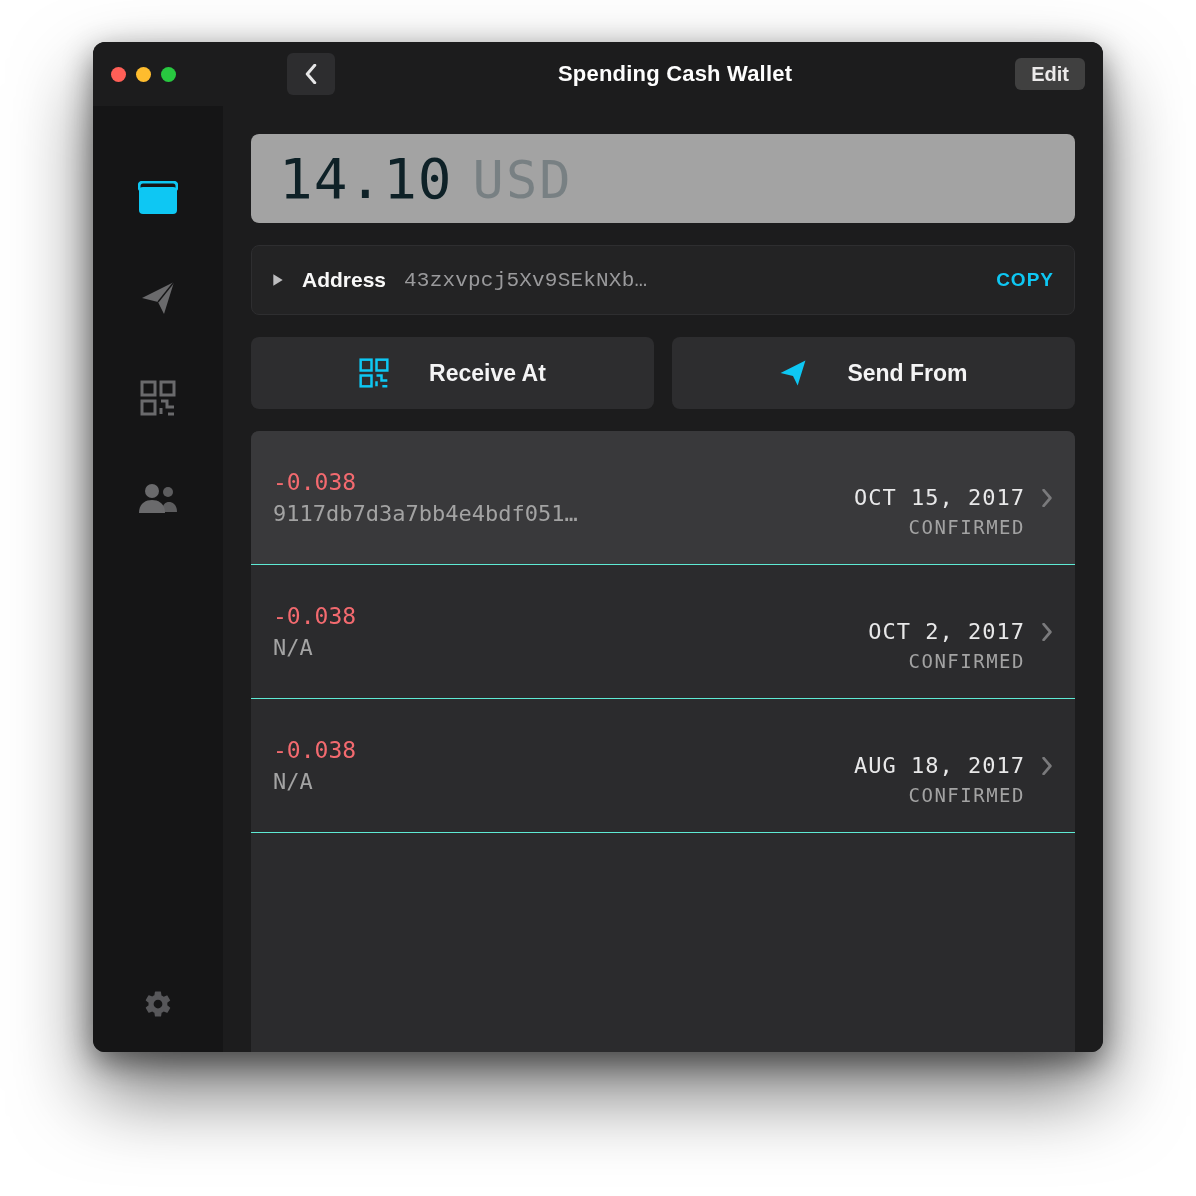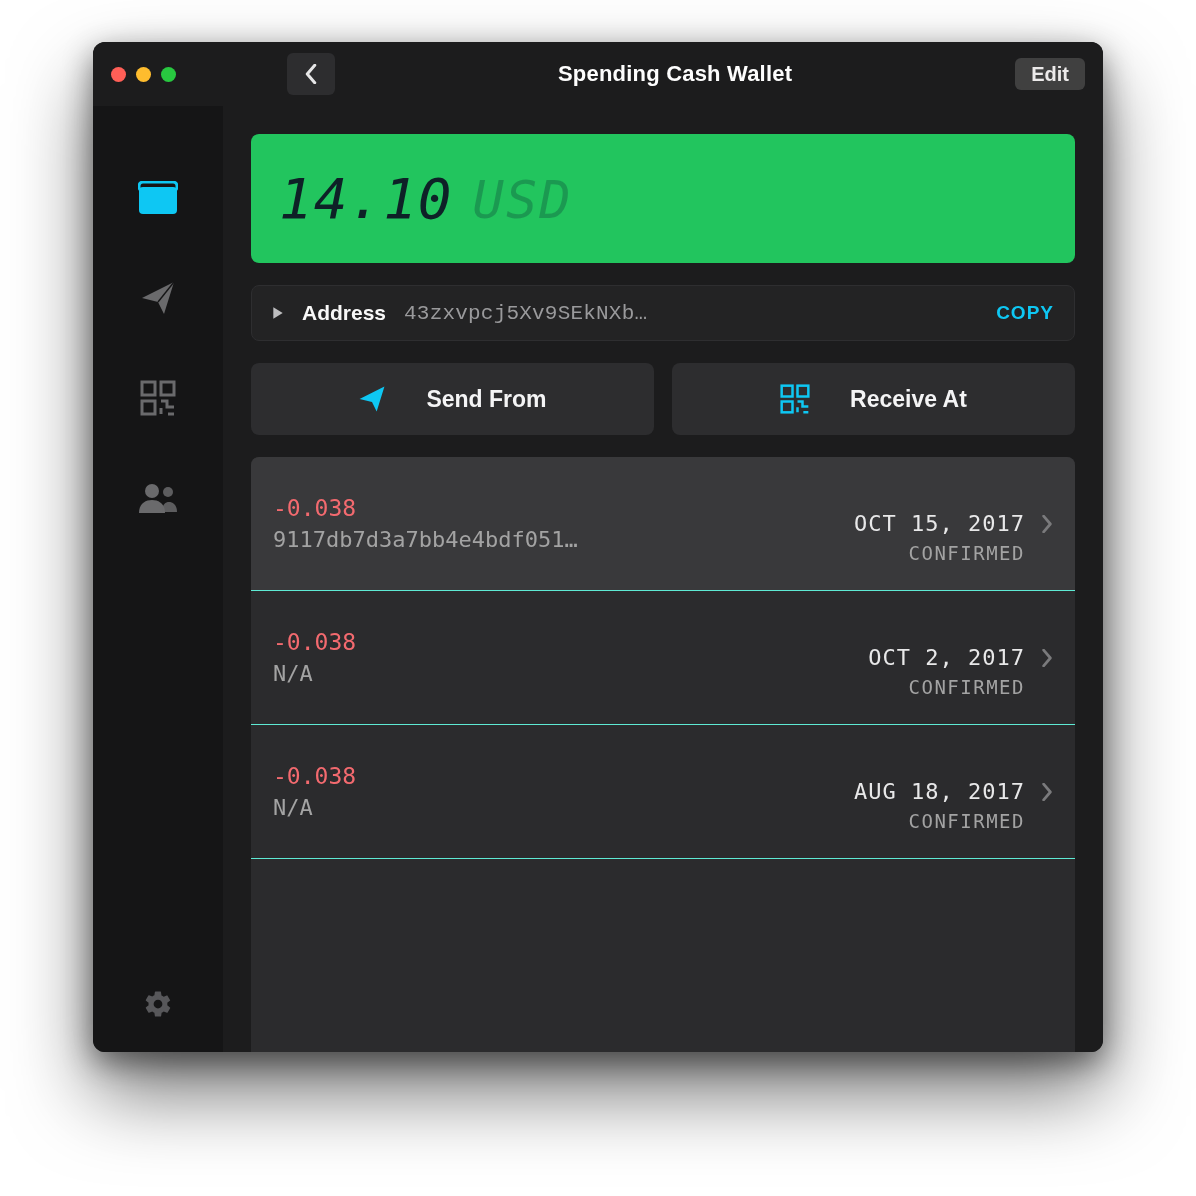--- a/index.html
+++ b/index.html
@@ -107,48 +107,47 @@
     background: #1c1c1d;
     padding: 28px 28px 0 28px;
     min-height: 0;
     display: flex;
     flex-direction: column;
     gap: 22px;
   }
 
   
   .balance-card {
-    background: #22c55e;
+    background: #a3a3a3;
     border-radius: 8px;
-    padding: 32px 28px;
+    padding: 12px 28px;
     display: flex;
     align-items: baseline;
     gap: 20px;
     font-family: "SFMono-Regular", ui-monospace, Menlo, Consolas, monospace;
-    font-style: italic;
   }
   .balance-amount {
     color: #0e2127;
     font-size: 56px;
     font-weight: 400;
     letter-spacing: 1px;
   }
   .balance-currency {
     color: rgba(10,40,50,0.28);
     font-size: 52px;
     font-weight: 400;
     letter-spacing: 2px;
   }
 
   
   .address-row {
     background: #232324;
     border: 1px solid #2e2e30;
     border-radius: 8px;
-    height: 56px;
+    height: 70px;
     display: flex;
     align-items: center;
     padding: 0 20px;
     gap: 18px;
   }
   .addr-caret { color: #9b9b9d; }
   .addr-label {
     color: #f8f8f8;
     font-weight: 700;
     font-size: 21px;
@@ -341,39 +340,39 @@
             <svg width="12" height="14" viewBox="0 0 10 12">
                 <path d="M1 1 L9 6 L1 11 Z" fill="#bdbdbf"></path>
               </svg>
           </span>
           <span class="addr-label">Address</span>
           <span class="addr-value">43zxvpcj5Xv9SEkNXb…</span>
           <span class="copy-btn">COPY</span>
         </div>
 
         <div class="actions">
-          <div class="action-btn">
-            <span class="ico">
-              <svg width="28" height="28" viewBox="0 0 36 36">
-                <path d="M2 18 L34 2 L24 34 L18 22 L2 18 Z" fill="currentColor"></path>
-              </svg>
-            </span>
-            <span class="lbl">Send From</span>
-          </div>
           <div class="action-btn">
             <span class="ico">
               <svg width="30" height="30" viewBox="0 0 36 36" fill="none" stroke="currentColor" stroke-width="3">
                 <rect x="2" y="2" width="13" height="13"></rect>
                 <rect x="21" y="2" width="13" height="13"></rect>
                 <rect x="2" y="21" width="13" height="13"></rect>
                 <path d="M21 21 h6 v6 h7 M28 34 h6 M21 34 v-6"></path>
               </svg>
             </span>
             <span class="lbl">Receive At</span>
           </div>
+          <div class="action-btn">
+            <span class="ico">
+              <svg width="28" height="28" viewBox="0 0 36 36">
+                <path d="M2 18 L34 2 L24 34 L18 22 L2 18 Z" fill="currentColor"></path>
+              </svg>
+            </span>
+            <span class="lbl">Send From</span>
+          </div>
         </div>
 
         <div class="tx-list">
 
           <div class="tx-row hover">
             <div class="tx-left">
               <div class="tx-amt">-0.038</div>
               <div class="tx-ref">9117db7d3a7bb4e4bdf051…</div>
             </div>
             <div class="tx-right">

